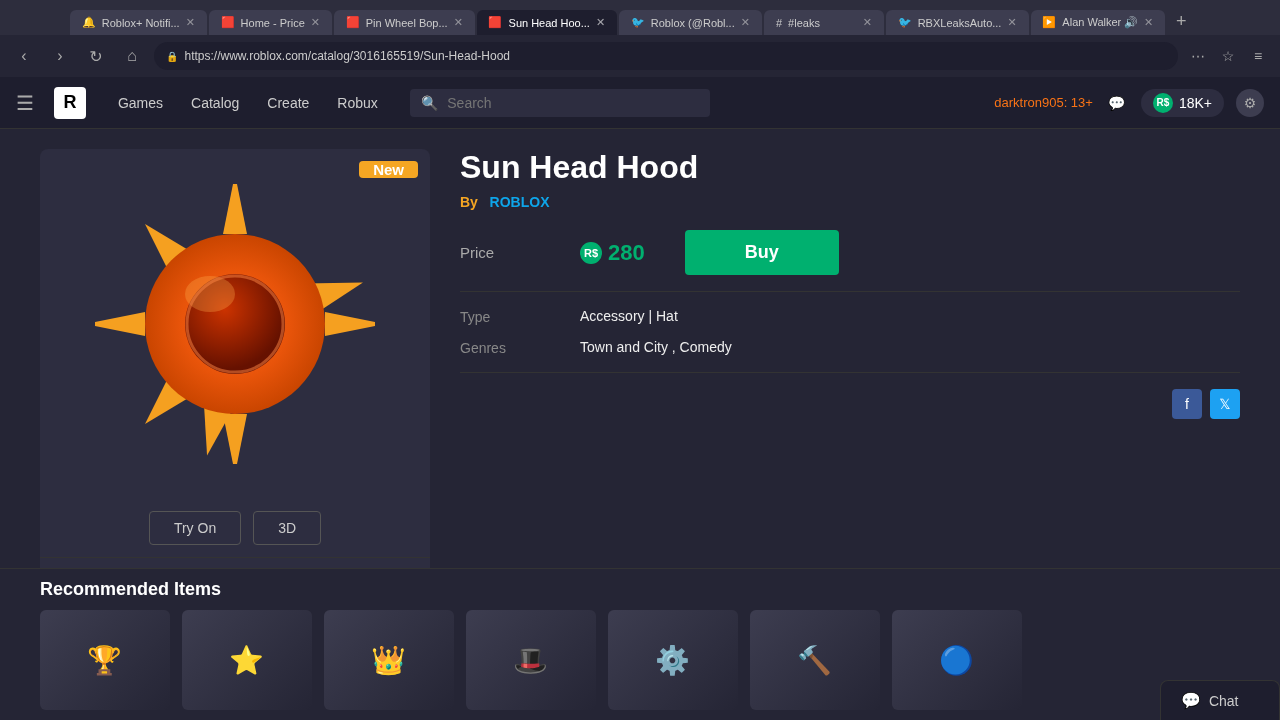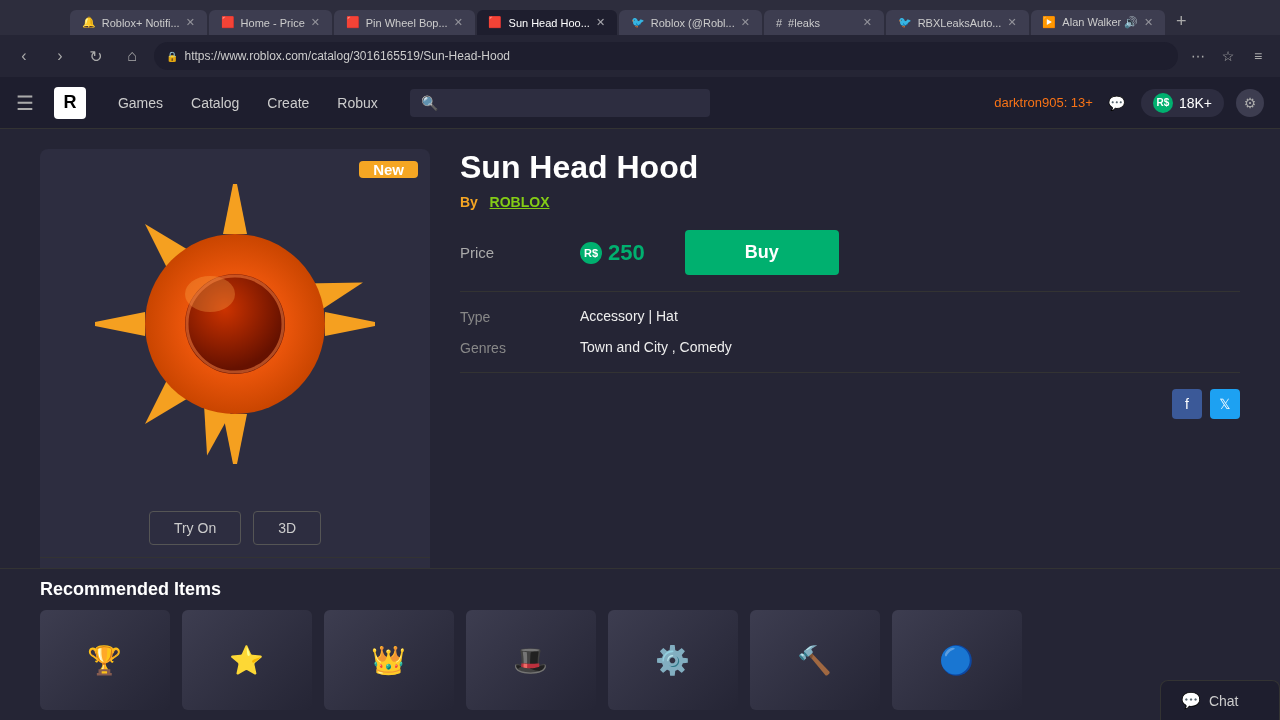--- a/index.html
+++ b/index.html
@@ -152,20 +152,21 @@
   <div class="roblox-menu-btn">☰</div>
   <div class="roblox-logo">R</div>
   <nav class="roblox-nav">
     <div class="roblox-nav-item">Games</div>
     <div class="roblox-nav-item">Catalog</div>
     <div class="roblox-nav-item">Create</div>
     <div class="roblox-nav-item">Robux</div>
   </nav>
   <div class="search-box">
     <span>🔍</span>
+    <input type="text" placeholder="Search" style="">
   </div>
   <div class="header-right">
     <span class="username">darktron905: 13+</span>
     <div class="nav-icon">💬</div>
     <div class="robux-btn">
       <div class="robux-icon">R$</div>
       <span>18K+</span>
     </div>
     <div class="settings-icon">⚙</div>
   </div>
@@ -233,28 +234,28 @@
           
           
         </div>
       </div>
 
       <div class="info-panel">
         <h1 class="item-title">Sun Head Hood</h1>
         <div class="item-by">
           <span>By</span>
           &nbsp;
-          <span style="color:#84cc16; font-weight:bold;text-decoration:underline;">ROBLOX</span>
+          <span style="color:#0ea5e9; font-weight:bold;">ROBLOX</span>
         </div>
 
         <div class="price-section">
           <span class="price-label">Price</span>
           <div class="price-value">
             <div class="robux-symbol">R$</div>
-            <span>250</span>
+            <span>280</span>
           </div>
           <button class="buy-btn">Buy</button>
         </div>
 
         <div class="separator"></div>
 
         <div class="detail-row">
           <span class="detail-label">Type</span>
           <span class="detail-value">Accessory | Hat</span>
         </div>

